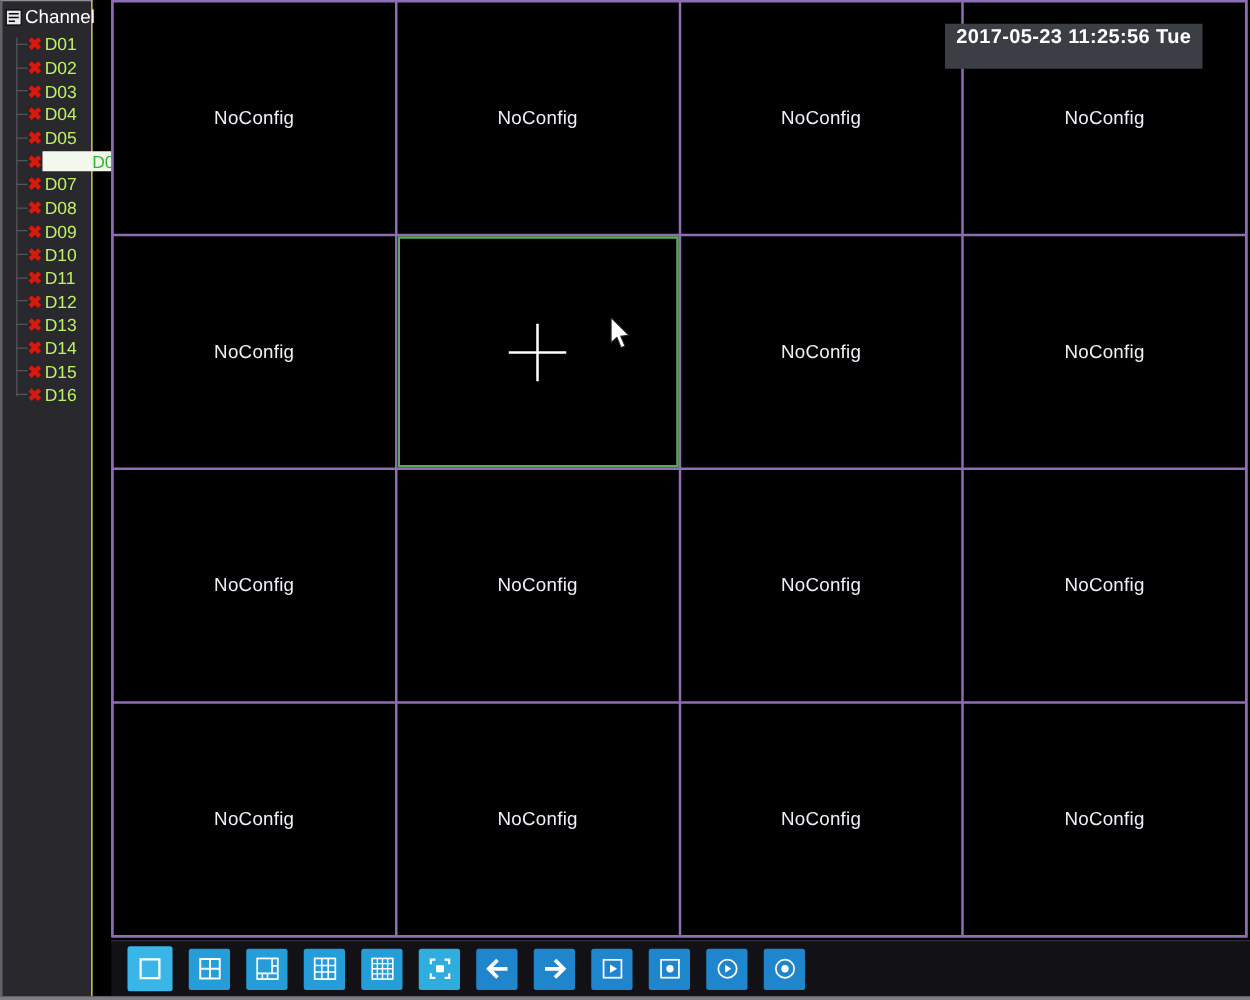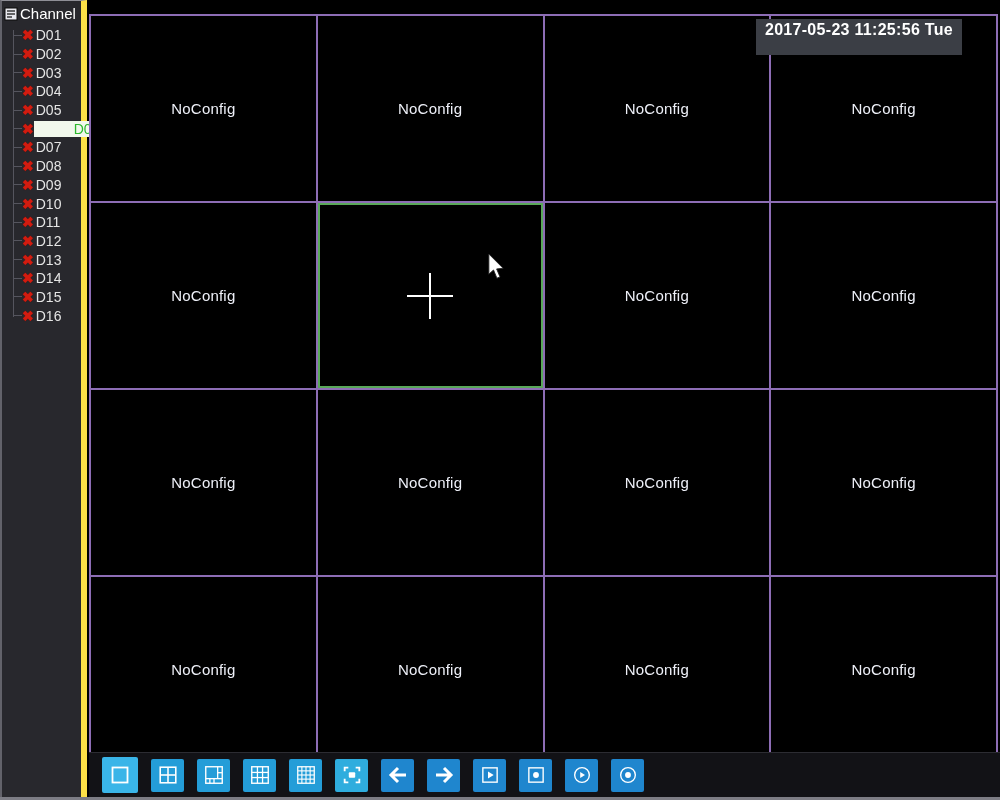--- a/index.html
+++ b/index.html
@@ -3,35 +3,35 @@
 <meta charset="utf-8">
 <style>
   html,body{margin:0;padding:0;}
   body{
     width:1000px;height:800px;overflow:hidden;position:relative;
     background:#000;font-family:"Liberation Sans", sans-serif;
     -webkit-font-smoothing:antialiased;
   }
   
   #sidebar{
-    position:absolute;left:0;top:0;width:87px;height:797px;
+    position:absolute;left:0;top:0;width:74px;height:797px;
     background:#28282d;box-sizing:border-box;
     border-top:1px solid #8f8f97;border-left:2px solid #62626a;
-    border-right:6px solid #fde047;
+    border-right:1px solid #fde047;
   }
   .sb-header{display:flex;align-items:center;gap:2px;padding:4px 1px 2px 2px;
     color:#fff;font-size:15px;white-space:nowrap;}
   .sb-icon{display:flex;flex:none;}
   .tree{position:relative;padding-top:2px;}
   .tree .vline{position:absolute;left:11px;top:6px;height:287px;width:1px;background:#55555e;}
   .ch-row{display:flex;align-items:center;height:18.7px;padding-left:11px;position:relative;cursor:default;}
   .tick{width:9px;height:1px;background:#55555e;flex:none;}
   .xicon{color:#d21c10;font-size:14px;font-weight:bold;line-height:1;flex:none;
     text-shadow:0 0 1px #7a0c06;}
-  .ch-label{color:#e5e5e5;font-size:14px;line-height:1;padding:1px 2px;}
+  .ch-label{color:#bef264;font-size:14px;line-height:1;padding:1px 2px;}
   .ch-row.selected .ch-label{background:#f2f8ec;color:#2db82d;padding-left:40px;}
   
   #grid{
     position:absolute;left:89px;top:0;width:909px;height:750px;box-sizing:border-box;
     background:#8d6db5;border:2px solid #8d6db5;
     display:grid;grid-template-columns:repeat(4,1fr);grid-template-rows:repeat(4,1fr);gap:2px;
   }
   .cell{background:#000;position:relative;display:flex;align-items:center;justify-content:center;}
   .cell .cell-label{color:#eef0f8;font-size:15px;letter-spacing:.2px;}
   .cell.selected{box-shadow:inset 0 0 0 2px #5aa85a;}
@@ -154,21 +154,21 @@
           <span class="ch-label">D15</span>
         </div>
         <div class="ch-row">
           <span class="tick"></span>
           <span class="xicon">✖</span>
           <span class="ch-label">D16</span>
         </div>
       </div>
   </aside>
 
-  <main id="grid" style="background: rgb(141, 109, 181); border-color: rgb(141, 109, 181); margin-top: 14px;">
+  <main id="grid" style="background: rgb(141, 109, 181); border-color: rgb(141, 109, 181);">
       <div class="cell">
         <span class="cell-label">NoConfig</span>
       </div>
       <div class="cell">
         <span class="cell-label">NoConfig</span>
       </div>
       <div class="cell">
         <span class="cell-label">NoConfig</span>
       </div>
       <div class="cell">

